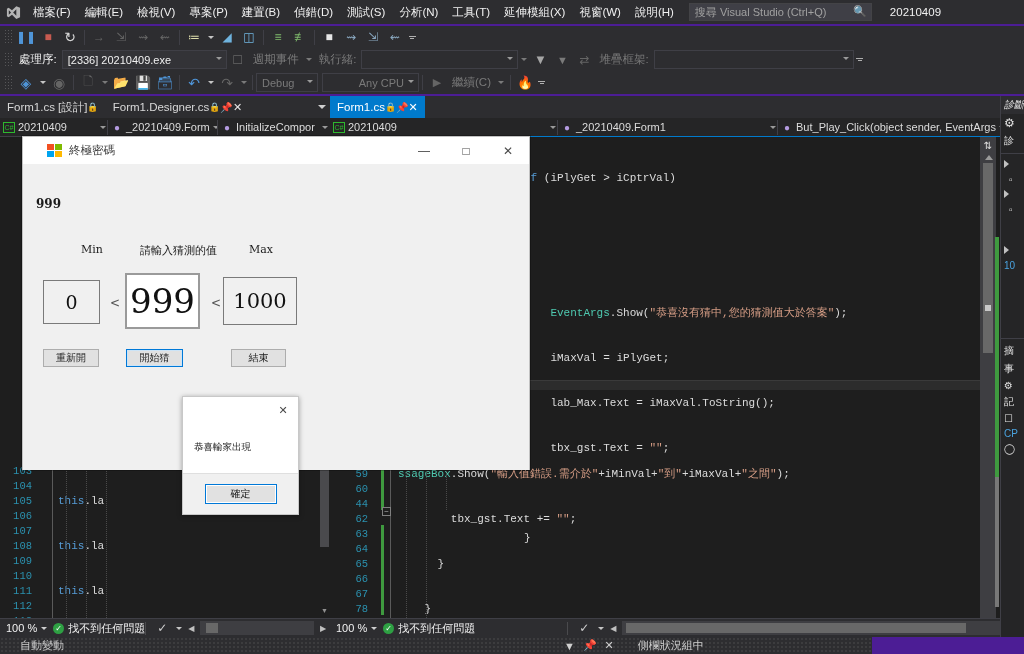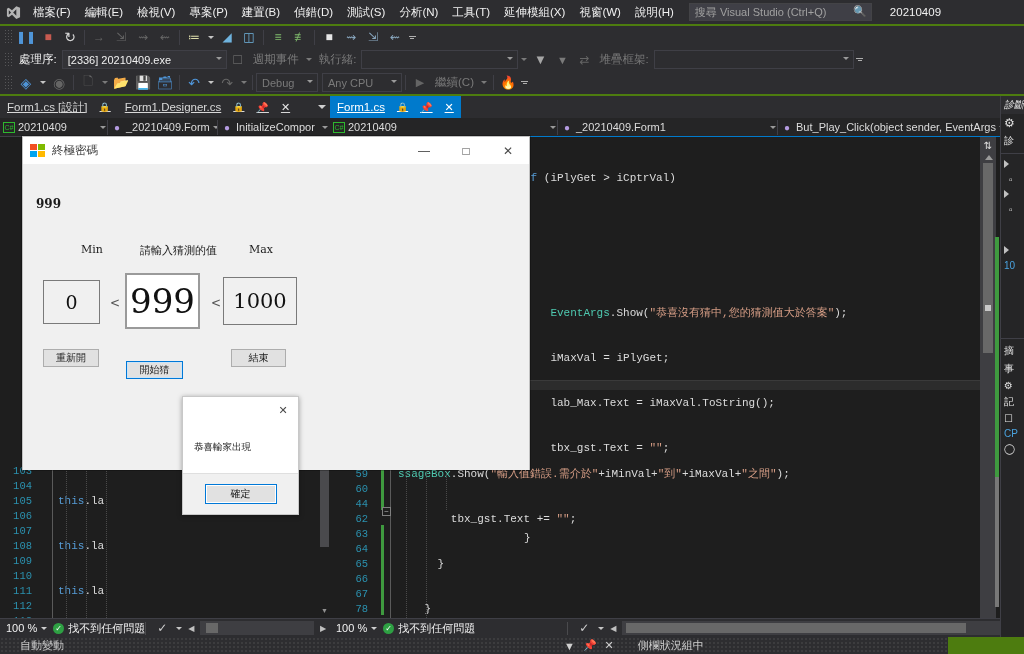--- a/index.html
+++ b/index.html
@@ -3,21 +3,21 @@
 <meta charset="utf-8">
 <style>
   * { box-sizing: border-box; margin:0; padding:0; }
   html,body{
     width:1024px; height:654px; overflow:hidden;
     background:#1e1e1e;
     font-family:"Liberation Sans","DejaVu Sans",sans-serif;
     font-size:11px; color:#f1f1f1;
     -webkit-font-smoothing:none;
   }
-  #app{position:relative;width:1024px;height:654px;background:#4d7c0f;}
+  #app{position:relative;width:1024px;height:654px;background:#4c1d95;}
 
   
   .menubar{
     position:absolute;left:0;top:0;width:1024px;height:24px;
     background:#2d2d30;display:flex;align-items:center;
   }
   .vs-logo{width:26px;height:24px;display:flex;align-items:center;justify-content:center;color:#c0c0c0;font-size:13px;}
   .menu-item{padding:0 7px;height:24px;line-height:24px;color:#f1f1f1;font-size:11.5px;white-space:nowrap;cursor:default;}
   .search-box{
     margin-left:8px;width:183px;height:18px;background:#3f3f46;border:1px solid #434346;
@@ -52,21 +52,21 @@
   .dropbtn i{border-left:3px solid transparent;border-right:3px solid transparent;border-top:3.5px solid #c5c5c5;font-style:normal;}
   .overflow{width:12px;height:20px;display:flex;flex-direction:column;justify-content:center;align-items:center;gap:1px;}
   .overflow span{display:block;width:7px;height:1px;background:#b0b0b0;}
   .overflow span:last-child{width:4px;}
 
   
   .tabstrip{position:absolute;top:96px;height:22px;background:#2d2d30;display:flex;align-items:flex-end;}
   .tabstrip.left{left:0;width:330px;}
   .tabstrip.right{left:330px;width:694px;}
   .tab{height:22px;display:flex;align-items:center;padding:0 7px;font-size:11.5px;color:#f1f1f1;
-       background:#2d2d30;white-space:nowrap;cursor:default;gap:12px;text-decoration:underline;}
+       background:#2d2d30;white-space:nowrap;cursor:default;gap:0;}
   .tab.inactive{background:#2d2d30;color:#d8d8d8;}
   .tab.active{background:#007acc;color:#ffffff;}
   .tab .lock{font-size:9px;color:#c7c7c7;}
   .tab .pin{font-size:10px;color:#cfcfcf;}
   .tab .x{font-size:11px;color:#e8e8e8;}
   .tab.active .lock,.tab.active .pin,.tab.active .x{color:#fff;}
   .tabmenu{margin-left:auto;width:16px;height:22px;display:flex;align-items:center;justify-content:center;}
   .tabmenu i{border-left:4px solid transparent;border-right:4px solid transparent;border-top:4px solid #d0d0d0;font-style:normal;}
 
   
@@ -113,37 +113,37 @@
   .edstatus.right{left:330px;width:694px;}
   .zoomsel{display:flex;align-items:center;gap:4px;padding:0 6px;height:19px;}
   .okdot{width:11px;height:11px;border-radius:50%;background:#2ea043;color:#fff;font-size:8px;
     display:flex;align-items:center;justify-content:center;flex:none;}
   .hsep{width:1px;height:13px;background:#4a4a4d;margin:0 5px;}
   .hscroll{flex:1;height:14px;background:#3e3e42;display:flex;align-items:center;position:relative;margin:0 2px;}
   .hscroll .hthumb{position:absolute;height:10px;background:#686868;top:2px;}
   .harr{width:14px;text-align:center;color:#c0c0c0;font-size:8px;}
 
   
-  .bottomdock{position:absolute;left:0;top:637px;width:948px;height:17px;background:#2d2d30;
+  .bottomdock{position:absolute;left:0;top:637px;width:872px;height:17px;background:#2d2d30;
     display:flex;align-items:center;
     background-image:radial-gradient(#3c3c3e 0.8px,transparent 0.9px);background-size:4px 4px;}
   .bd-item{font-size:11px;color:#d0d0d0;padding:0 4px;display:flex;align-items:center;gap:3px;}
 
   
   .diagpanel{position:absolute;left:1000px;top:96px;width:24px;height:541px;background:#252526;
     border-left:1px solid #3f3f46;overflow:hidden;font-size:10px;color:#e0e0e0;}
   .diagpanel .row{padding:2px 3px;white-space:nowrap;overflow:hidden;}
   .diagpanel .hdr{background:#2d2d30;font-style:italic;}
   .dg-div{height:1px;background:#3f3f46;margin:3px 0;}
   .dgchev{display:inline-block;width:0;height:0;border-top:4px solid transparent;border-bottom:4px solid transparent;border-left:5px solid #c0c0c0;margin-right:2px;}
 
   
   .winform{position:absolute;left:22px;top:136px;width:508px;height:334px;
     background:#f0f0f0;border:1px solid #c2c2c2;box-shadow:0 0 0 1px rgba(0,0,0,.25);}
-  .wf-title{height:28px;background:#ffffff;display:flex;align-items:center;border-bottom:1px solid #f0f0f0;}
+  .wf-title{height:28px;background:#ffffff;display:flex;align-items:center;border-bottom:1px solid #f0f0f0;padding-left:17px;}
   .wf-icon{width:16px;height:14px;margin:0 6px 0 7px;position:relative;flex:none;}
   .wf-icon .q1{position:absolute;left:0;top:0;width:7px;height:6px;background:#f25022;}
   .wf-icon .q2{position:absolute;left:8px;top:0;width:7px;height:6px;background:#7fba00;}
   .wf-icon .q3{position:absolute;left:0;top:7px;width:7px;height:6px;background:#00a4ef;}
   .wf-icon .q4{position:absolute;left:8px;top:7px;width:7px;height:6px;background:#ffb900;}
   .wf-caption{font-size:11.5px;color:#404040;font-family:"DejaVu Sans",sans-serif;}
   .wf-btns{margin-left:auto;display:flex;height:28px;}
   .wf-btn{width:42px;height:28px;display:flex;align-items:center;justify-content:center;color:#4a4a4a;font-size:12px;}
   .wf-body{position:relative;height:305px;background:#f0f0f0;}
   .wf-lab{position:absolute;font-family:"DejaVu Serif","Liberation Serif",serif;color:#1a1a1a;}
@@ -286,21 +286,21 @@
       </div>
     <div class="tbtn dis" style="font-size:14px;">↷</div>
     <div class="dropbtn">
         <i style="border-top-color:#7a7a7a;"></i>
       </div>
     <div class="tsep"></div>
     <div class="combo empty" style="width:62px;color:#7a7a7a;">
       <span>Debug</span>
       <span class="arr"></span>
     </div>
-    <div class="combo empty" style="width:80px;margin-left:4px;color:#7a7a7a;">
+    <div class="combo empty" style="width:97px;margin-left:4px;color:#7a7a7a;justify-content:flex-end;">
       <span>Any CPU</span>
       <span class="arr"></span>
     </div>
     <div class="tsep"></div>
     <div class="tbtn dis" style="font-size:11px;">▶</div>
     <div class="tlabel dis">繼續(C)</div>
     <div class="dropbtn">
         <i style="border-top-color:#7a7a7a;"></i>
       </div>
     <div class="tsep"></div>
@@ -582,21 +582,21 @@
       <div class="wf-lab" style="left:117px;top:78px;font-size:11px;font-family:'DejaVu Sans',sans-serif;">請輸入猜測的值</div>
       <div class="wf-lab" style="left:226px;top:78px;font-size:11px;">Max</div>
 
       <div class="wf-box" style="left:20px;top:115px;width:57px;height:44px;font-size:19px;">0</div>
       <div class="wf-lab" style="left:87px;top:131px;font-size:12px;color:#555;">&lt;</div>
       <div class="wf-box inputbox" style="left:102px;top:108px;width:75px;height:56px;font-size:34px;">999</div>
       <div class="wf-lab" style="left:188px;top:131px;font-size:12px;color:#555;">&lt;</div>
       <div class="wf-box" style="left:200px;top:112px;width:74px;height:48px;font-size:21px;">1000</div>
 
       <div class="wf-btn2" style="left:20px;top:184px;width:56px;">重新開</div>
-      <div class="wf-btn2 focus" style="left:103px;top:196px;width:57px;">開始猜</div>
+      <div class="wf-btn2 focus" style="left:103px;top:184px;width:57px;">開始猜</div>
       <div class="wf-btn2" style="left:208px;top:184px;width:55px;">結束</div>
     </div>
   </div>
 
   <div class="msgbox">
     <div class="mb-title">
       <div class="mb-x">✕</div>
     </div>
     <div class="mb-text">恭喜輸家出現</div>
     <div class="mb-footer">

